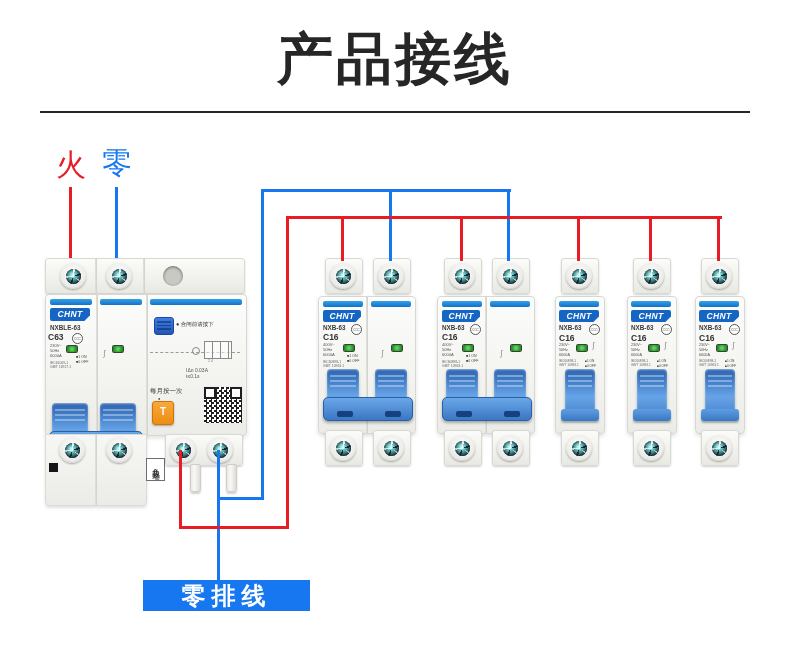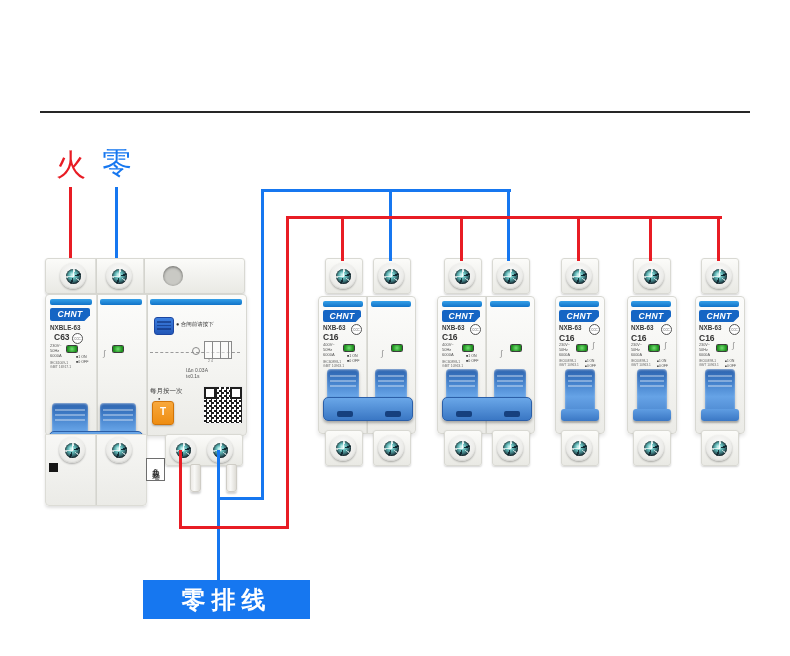--- a/index.html
+++ b/index.html
@@ -95,20 +95,21 @@
   .bus-label{position:absolute;color:#fff;font-size:24px;font-weight:700;letter-spacing:6px;
        display:flex;align-items:center;justify-content:center;}
   .bus-label.blue{background:var(--label-blue-bg);}
   .bus-label.black{background:var(--label-black-bg);}
 </style>
 </head>
 <body>
 
 <div class="stage">
 
+  <div class="title">产品接线</div>
   <div class="rule"></div>
 
   <div class="wlabel live" style="left:54px;top:145px">火</div>
   <div class="wlabel neutral" style="left:100px;top:143px">零</div>
 
   <div class="bkr" style="left:45px;width:200px;height:250px">
     <div class="tblock" style="left:0;top:0;width:198px;height:34px">
       <div class="seam" style="left:49px"></div>
       <div class="seam" style="left:97px"></div>
       <div class="screw" style="left:14px;top:4px">
@@ -120,21 +121,21 @@
       <div class="hole" style="left:117px;top:7px"></div>
     </div>
     <div class="bkr-body" style="left:0;top:36px;width:200px;height:140px">
       <div class="seam" style="left:50px"></div>
       <div class="seam" style="left:100px"></div>
       <div class="bluebar" style="left:4px;top:4px;width:42px"></div>
       <div class="bluebar" style="left:54px;top:4px;width:42px"></div>
       <div class="bluebar" style="left:104px;top:4px;width:92px"></div>
       <div class="logo" style="left:4px;top:13px;width:40px;height:13px;line-height:13px">CHNT</div>
       <div class="model" style="left:4px;top:29px">NXBLE-63</div>
-      <div class="rating" style="left:8px;top:37px">C63</div>
+      <div class="rating" style="left:2px;top:37px">C63</div>
       <div class="ccc" style="left:26px;top:38px">CCC</div>
       <div class="specs" style="left:4px;top:49px">
         <div>230V~</div>
         <div>50Hz</div>
         <div>6000A</div>
       </div>
       <div class="ind" style="left:20px;top:50px"></div>
       <div class="onoff" style="left:30px;top:60px">
         <div>■1 ON</div>
         <div>■0 OFF</div>
@@ -424,15 +425,15 @@
   <div class="wire red" style="left:286px;top:216px;width:436px;height:3px"></div>
   <div class="wire red" style="left:286px;top:216px;width:3px;height:313px"></div>
   <div class="wire red" style="left:179px;top:526px;width:110px;height:3px"></div>
   <div class="wire red" style="left:179px;top:450px;width:3px;height:78px"></div>
   <div class="wire red" style="left:341px;top:216px;width:3px;height:45px"></div>
   <div class="wire red" style="left:460px;top:216px;width:3px;height:45px"></div>
   <div class="wire red" style="left:577px;top:216px;width:3px;height:45px"></div>
   <div class="wire red" style="left:649px;top:216px;width:3px;height:45px"></div>
   <div class="wire red" style="left:717px;top:216px;width:3px;height:45px"></div>
 
-  <div class="bus-label blue" style="left:143px;top:580px;width:167px;height:39px">零排线</div>
+  <div class="bus-label blue" style="left:143px;top:580px;width:167px;height:31px">零排线</div>
 
 </div>
 
 </body></html>

